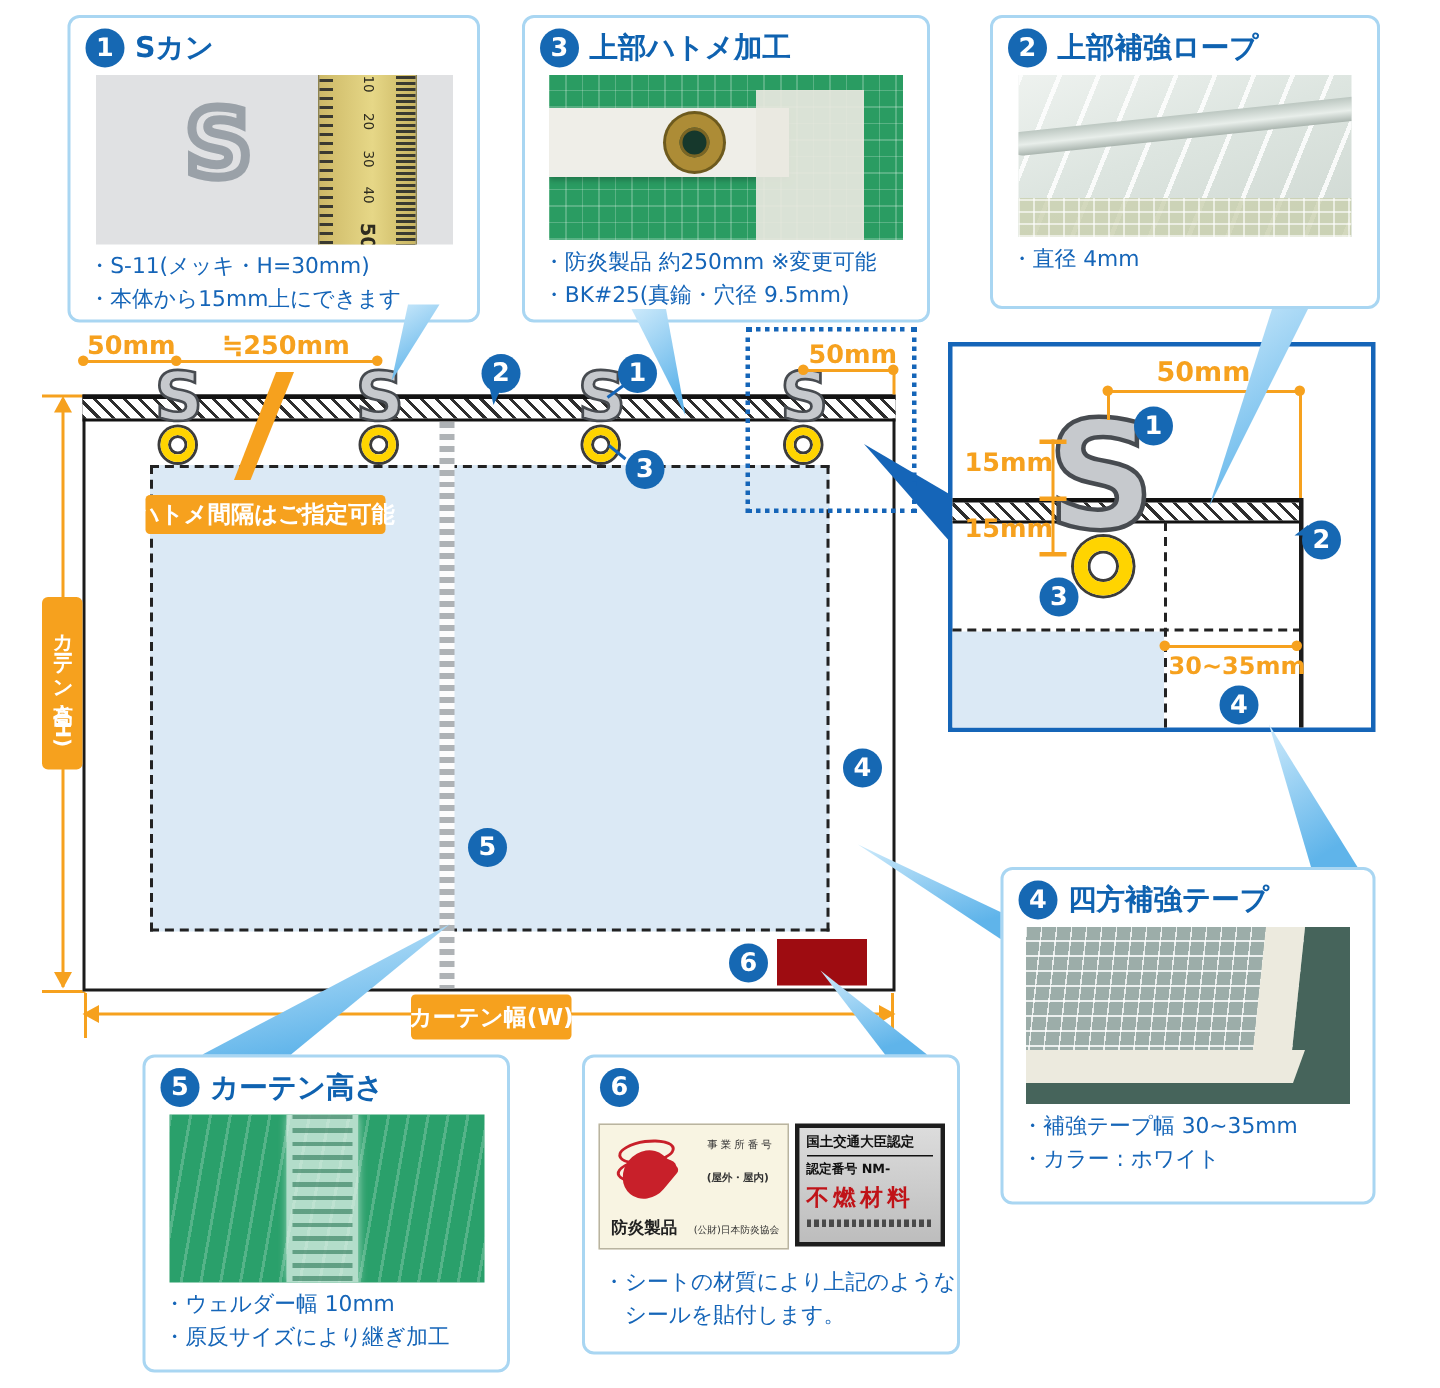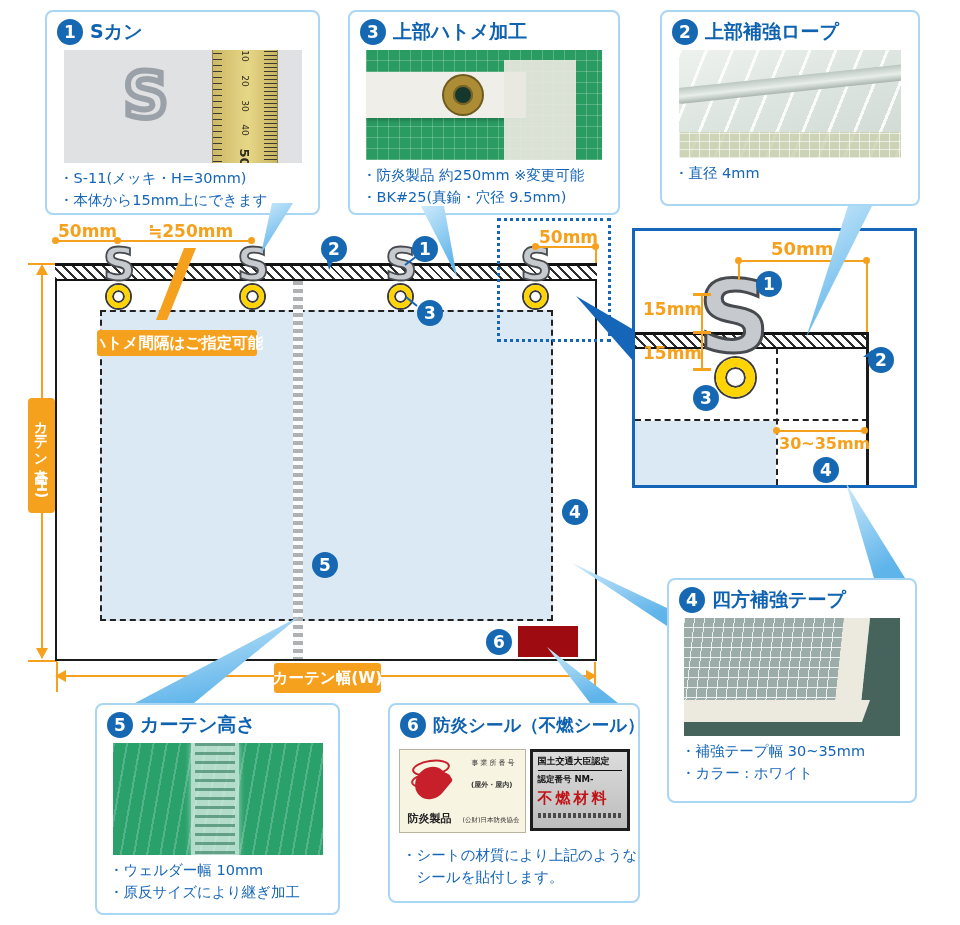--- a/index.html
+++ b/index.html
@@ -231,21 +231,20 @@
     </div>
     <div class="bullets">
       <div>・ウェルダー幅 10mm</div>
       <div>・原反サイズにより継ぎ加工</div>
     </div>
   </div>
 
   <div class="callout" style="left:388px;top:703px;width:252px;height:200px;">
     <div class="co-head">
       <div class="nbadge">6</div>
-      <div class="co-title" style="font-size:17.5px;">防炎シール（不燃シール）</div>
     </div>
     <div style="display:flex;gap:4px;justify-content:center;margin-top:8px;">
 
       <div style="position:relative;width:125px;height:82px;background:#f8f4e2;border:1px solid #b9b4a0;">
         <div class="abs" style="left:10px;top:8px;width:42px;height:46px;">
           <div class="abs" style="left:2px;top:2px;width:38px;height:16px;border:2px solid #c8202a;border-radius:50%;transform:rotate(-8deg);"></div>
           <div class="abs" style="left:1px;top:14px;width:40px;height:16px;border:2px solid #c8202a;border-radius:50%;transform:rotate(-8deg);"></div>
           <div class="abs" style="left:6px;top:8px;width:30px;height:34px;background:#c8202a;border-radius:50% 10% 50% 50%;transform:rotate(40deg);"></div>
         </div>
         <div class="abs" style="right:8px;top:8px;font-size:7px;color:#333;letter-spacing:2px;">事業所番号</div>

